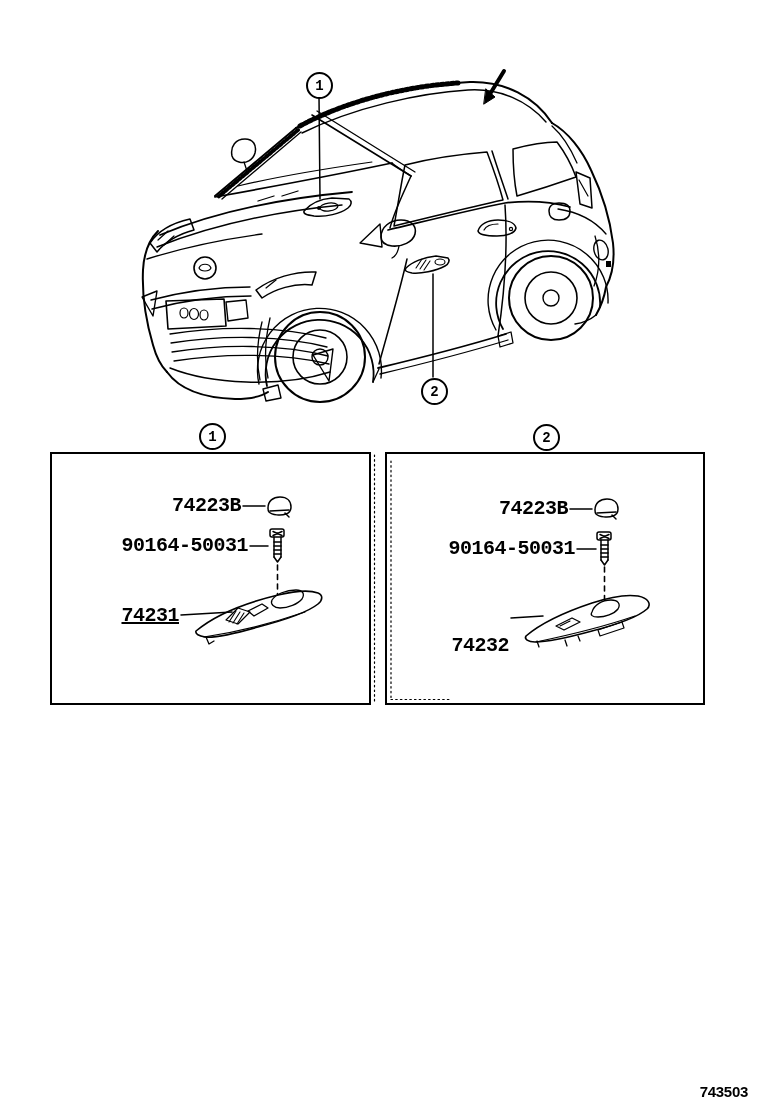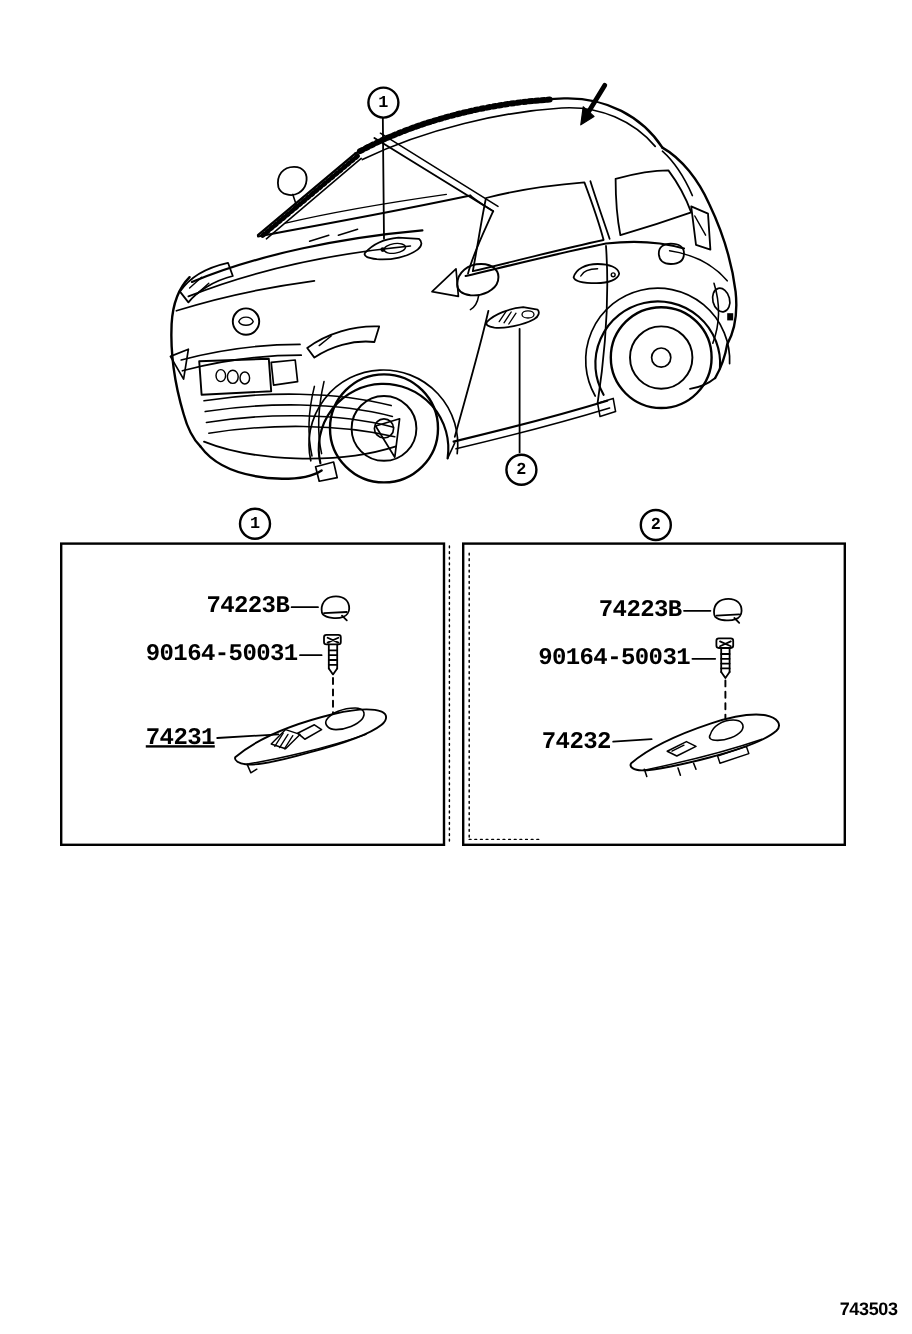--- a/index.html
+++ b/index.html
@@ -214,16 +214,16 @@
 
   <div class="partbox" style="left:50px;top:452px;width:317px;height:249px;"></div>
   <div class="partbox" style="left:385px;top:452px;width:316px;height:249px;"></div>
 
   <div class="plabel" style="right:519px;top:496px;">74223B</div>
   <div class="plabel" style="right:512px;top:536px;">90164-50031</div>
   <div class="plabel" style="right:581px;top:606px;text-decoration:underline;">74231</div>
 
   <div class="plabel" style="right:192px;top:499px;">74223B</div>
   <div class="plabel" style="right:185px;top:539px;">90164-50031</div>
-  <div class="plabel" style="right:251px;top:609px;">74232</div>
+  <div class="plabel" style="right:251px;top:636px;">74232</div>
 
   <div class="pagecode" style="right:12px;top:1084px;">743503</div>
 </div>
 
 </body></html>

